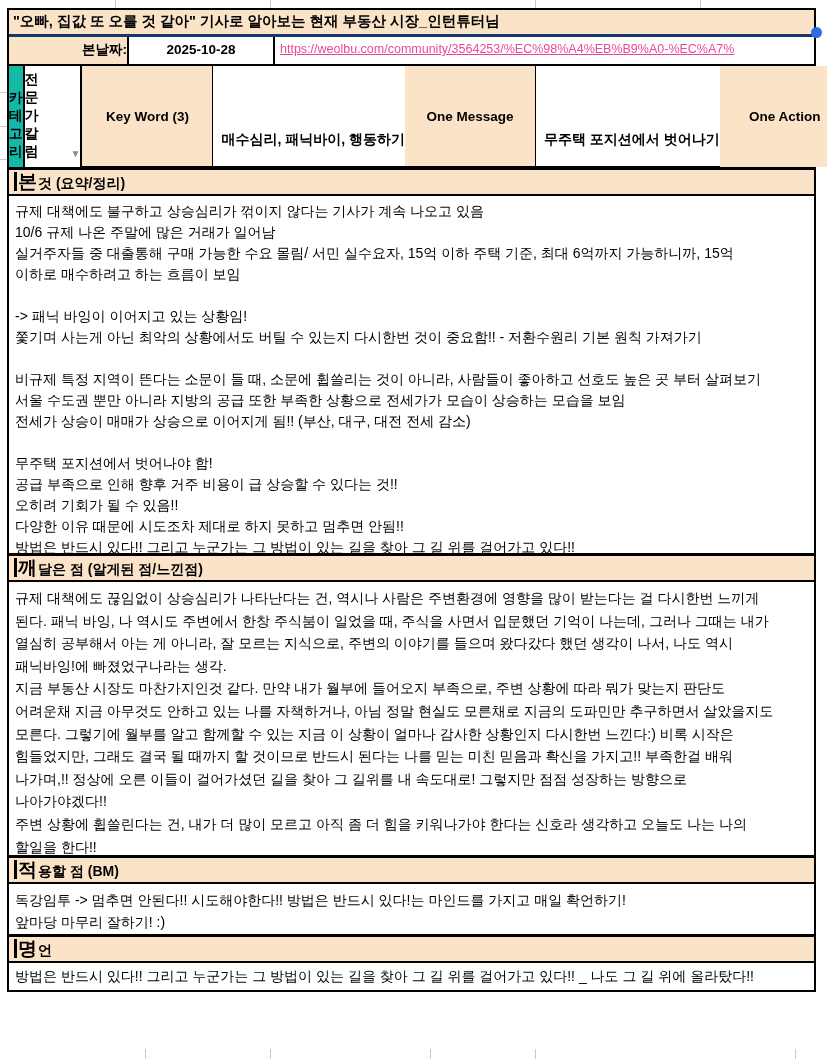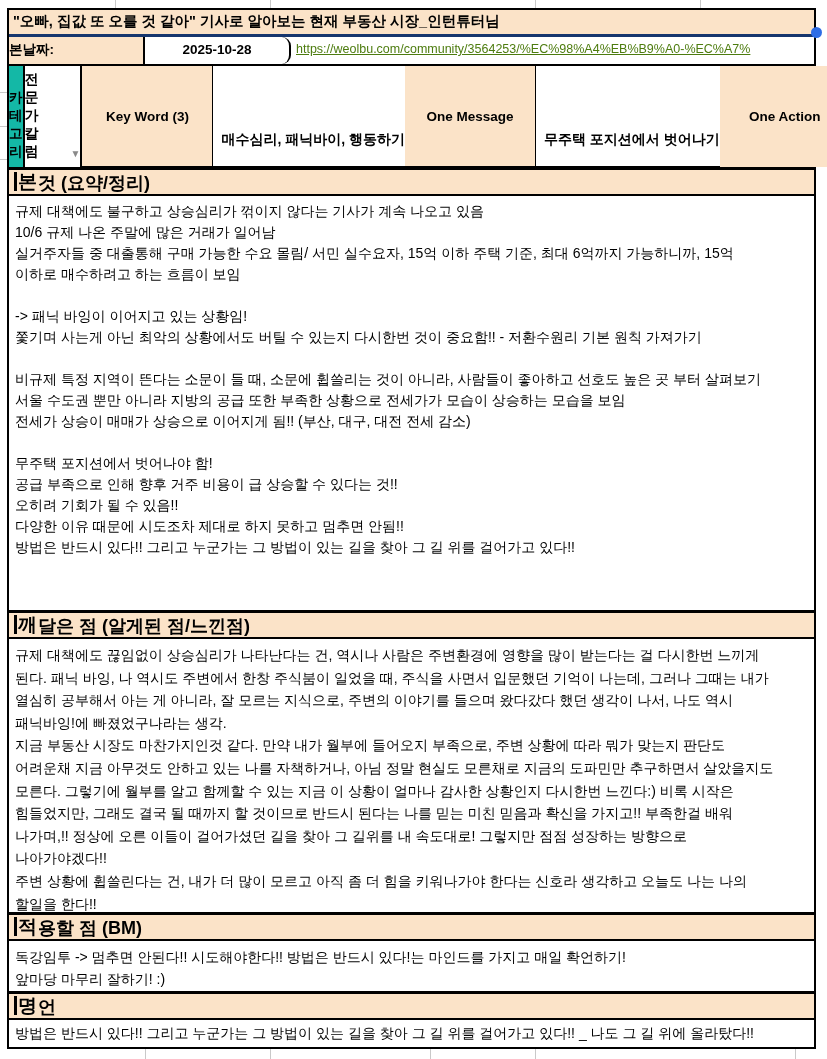--- a/index.html
+++ b/index.html
@@ -16,27 +16,27 @@
   }
   .cell{box-sizing:border-box;}
   
   .row-title{
     height:24px;background:#fbe3c8;border-bottom:3px solid #16366e;
     font-weight:bold;font-size:14.5px;line-height:23px;padding-left:4px;
     white-space:nowrap;overflow:hidden;
   }
   
   .row-info{display:flex;height:27px;border-bottom:2px solid #000;}
-  .c-date-label{width:136px;background:#fbe3c8;border-right:2px solid #000;
-    text-align:left;font-weight:bold;font-size:13.5px;line-height:25px;}
+  .c-date-label{width:120px;background:#fbe3c8;border-right:2px solid #000;
+    text-align:right;font-weight:bold;font-size:13.5px;line-height:25px;}
   .c-date-value{width:146px;background:#fff;border-right:2px solid #000;
-    text-align:center;font-weight:bold;font-size:13.5px;line-height:25px;border-radius:9px;}
+    text-align:center;font-weight:bold;font-size:13.5px;line-height:25px;}
   .c-url{flex:1;background:#fff;font-size:12.5px;line-height:25px;padding-left:5px;
     overflow:hidden;white-space:nowrap;}
-  .c-url a{color:#4d7c0f;text-decoration:underline;text-align:center;}
+  .c-url a{color:#ec4899;text-decoration:underline;text-align:center;}
   
   .row-meta{display:flex;height:101px;border-bottom:2px solid #000;}
   .c-cat-label{width:136px;background:#14b8a6;border-right:2px solid #000;
     display:flex;align-items:flex-end;justify-content:center;
     font-weight:bold;font-size:13.5px;padding-bottom:6px;}
   .c-cat-value{width:146px;background:#fff;border-right:2px solid #000;
     display:flex;align-items:flex-end;justify-content:center;gap:32px;
     font-weight:bold;font-size:14px;padding-bottom:6px;}
   .dropdown{color:#8a8a8a;font-size:10px;line-height:14px;}
   .meta-col{flex:1;display:flex;flex-direction:row;}
@@ -48,25 +48,25 @@
   .m-value{flex:1;background:#fff;display:flex;align-items:center;
     padding-left:8px;font-weight:bold;font-size:14px;white-space:nowrap;overflow:hidden;margin-top:48px;}
   
   .sec-header{
     background:#fbe3c8;border-bottom:2px solid #000;border-top:1px solid #000;
     display:flex;align-items:flex-end;padding:2px 4px 3px 5px;height:27px;
     box-sizing:border-box;
   }
   .bar{width:3px;background:#000;height:19px;margin-right:1px;align-self:flex-end;}
   .sec-initial{font-weight:bold;font-size:19px;line-height:19px;}
-  .sec-rest{font-weight:bold;font-size:18px;padding-left:1px;line-height:16px;}
+  .sec-rest{font-weight:bold;font-size:14px;padding-left:1px;line-height:16px;}
   .sec-body{background:#fff;border-bottom:2px solid #000;padding:5px 6px 0 6px;
     font-size:14px;overflow:hidden;box-sizing:border-box;}
   .sec-body .ln{min-height:21px;line-height:21px;white-space:nowrap;overflow:hidden;}
-  .body-0{height:416px;}
+  .body-0{height:359px;}
   .body-1{height:275px;}
   .body-1 .ln{min-height:22.6px;line-height:22.6px;}
   .body-2{height:52px;}
   .body-2 .ln{min-height:22px;line-height:22px;}
   .body-3{height:27px;padding-top:4px;border-bottom:none;}
   .body-3 .ln{min-height:19px;line-height:19px;}
   .sel-dot{position:absolute;left:811px;top:27px;width:11px;height:11px;
     border-radius:50%;background:#2e6de5;z-index:5;}
 </style>
 </head>

